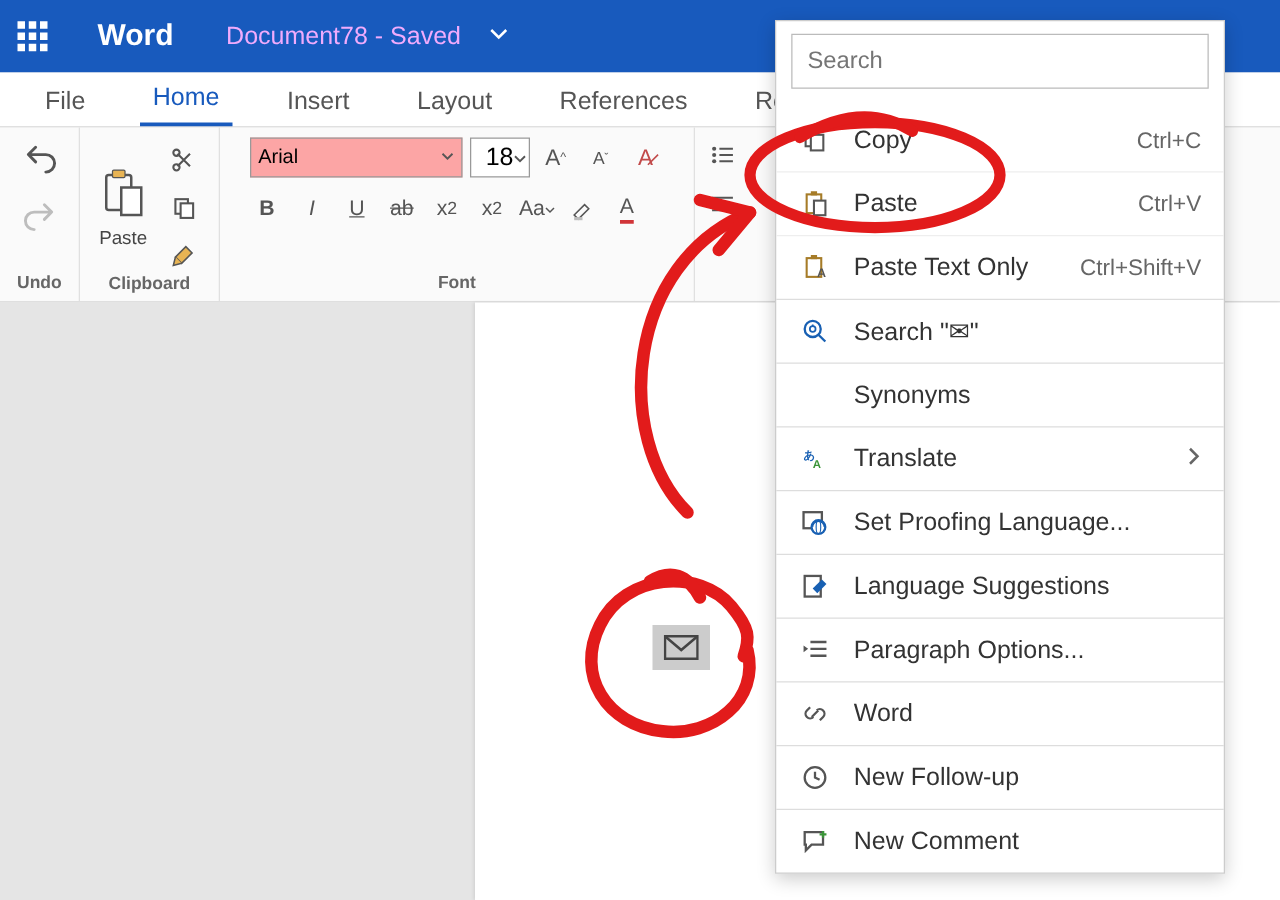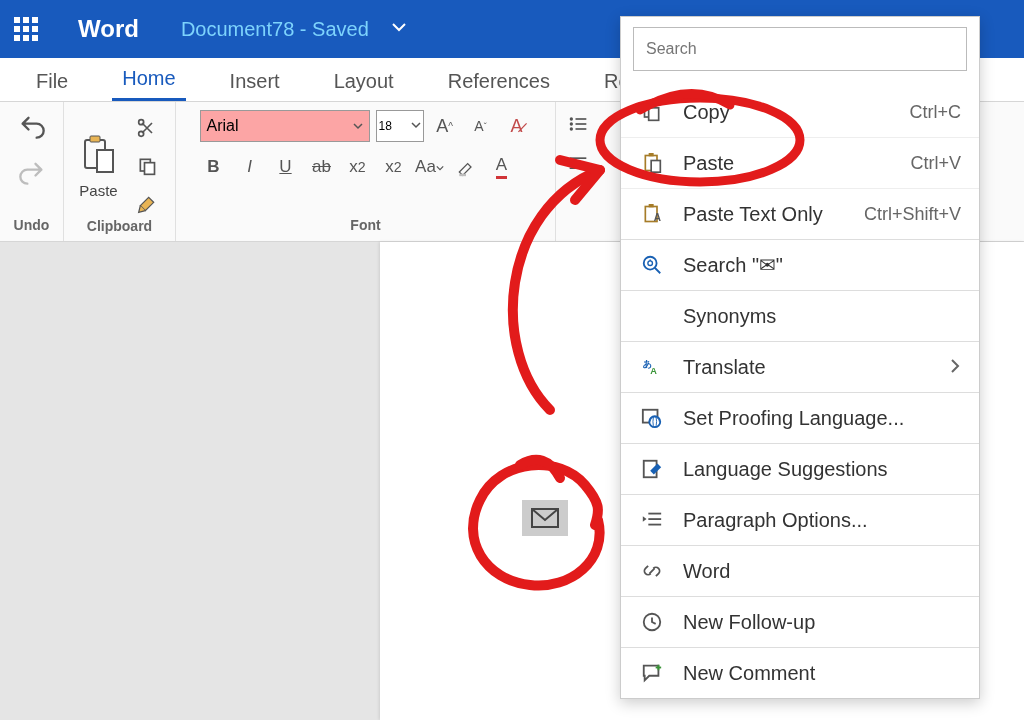--- a/index.html
+++ b/index.html
@@ -3,21 +3,21 @@
 <meta charset="utf-8">
 <style>
 * { margin: 0; padding: 0; box-sizing: border-box; font-family: 'Segoe UI', Arial, sans-serif; }
 body { background: #e5e5e5; width: 1024px; height: 720px; overflow: hidden; position: relative; }
 
 
 .title-bar { background: #185abd; height: 58px; display: flex; align-items: center; padding: 0 14px; color: #fff; }
 .waffle { display: grid; grid-template-columns: repeat(3, 6px); grid-template-rows: repeat(3, 6px); gap: 3px; margin-right: 40px; cursor: pointer; }
 .waffle span { background: #fff; width: 6px; height: 6px; }
 .app-name { font-size: 24px; font-weight: 600; margin-right: 42px; }
-.doc-name { font-size: 20px; font-weight: 400; color: #7dd3fc; }
+.doc-name { font-size: 20px; font-weight: 400; color: #f0abfc; }
 .title-chevron { margin-left: 22px; cursor: pointer; }
 
 
 .tabs-row { background: #fff; height: 44px; display: flex; align-items: flex-end; padding-left: 26px; border-bottom: 1px solid #d6d6d6; }
 .tab { font-size: 20px; color: #555; padding: 8px 10px; margin-right: 34px; cursor: pointer; }
 .tab.active { color: #185abd; font-weight: 500; border-bottom: 3px solid #185abd; }
 
 
 .ribbon { background: #fafafa; height: 140px; display: flex; align-items: stretch; border-bottom: 1px solid #d6d6d6; position: relative;}
 .ribbon-group { display: flex; flex-direction: column; align-items: center; justify-content: space-between; padding: 8px 8px 6px; border-right: 1px solid #e0e0e0; }
@@ -30,41 +30,41 @@
 
 .paste-block { display:flex; flex-direction:column; align-items:center; gap:4px; cursor:pointer; }
 .paste-block .lbl { font-size:15px; color:#444;}
 
 .clip-side { display:flex; flex-direction:column; gap:10px; margin-left:6px;}
 .clip-side .mini{ width:28px; height:28px; display:flex; align-items:center; justify-content:center; cursor:pointer; color:#555;}
 
 .font-group { min-width: 380px; }
 .font-row1 { display:flex; align-items:center; gap:6px; }
 .font-select { width: 170px; height: 32px; border:1px solid #999; font-size:16px; padding: 0 6px; background:#fca5a5; display:flex; align-items:center; justify-content:space-between;}
-.size-select { width: 48px; height: 32px; border:1px solid #999; font-size:12px; padding: 0 2px; background:#fff; display:flex; align-items:center; justify-content:space-between;}
+.size-select { width: 48px; height: 32px; border:1px solid #999; font-size:20px; padding: 0 12px; background:#fff; display:flex; align-items:center; justify-content:space-between;}
 .font-btn { width:30px; height:30px; display:flex; align-items:center; justify-content:center; cursor:pointer; color:#555; font-size:18px;}
 .font-row2 { display:flex; align-items:center; gap:8px; margin-top:12px; }
 .font-row2 .fb{ width:28px; height:26px; display:flex; align-items:center; justify-content:center; cursor:pointer; color:#555; font-size:17px;}
 .bold{font-weight:700;} .italic{font-style:italic;} .underline{text-decoration:underline;} .strike{text-decoration:line-through;}
 .sub,.sup{font-size:14px;}
 .underline-red{ border-bottom:3px solid #d13438; padding-bottom:1px; }
 
 .para-group-body{ display:flex; gap:6px; }
 .para-btn{ width:28px; height:28px; display:flex; align-items:center; justify-content:center; cursor:pointer; color:#555;}
 
 
 .doc-area { position:absolute; top:242px; left:0; right:0; bottom:0; background:#e5e5e5; display:flex; }
 .doc-left { width: 380px; background:#e5e5e5; }
 .page { background:#fff; flex:1; box-shadow: -1px 0 3px rgba(0,0,0,.1); position:relative; }
 .mail-badge { position:absolute; top:258px; left:142px; width:46px; height:36px; background:#ccc; display:flex; align-items:center; justify-content:center; color:#444;}
 
 
 .ctx-menu { position:absolute; top:16px; left:620px; width:360px; background:#fff; border:1px solid #ccc; box-shadow: 0 4px 14px rgba(0,0,0,.2); display:flex; flex-direction:column; z-index:10;}
 .ctx-search { margin:10px 12px; }
-.ctx-search input { width:100%; height:44px; border:1px solid #bbb; font-size:16px; padding:0 12px; color:#555; }
+.ctx-search input { width:100%; height:44px; border:1px solid #bbb; font-size:19px; padding:0 12px; color:#555; }
 .ctx-list { display:flex; flex-direction:column; margin-top:6px; }
 .ctx-item { display:flex; align-items:center; padding: 12px 18px; font-size:20px; color:#333; cursor:pointer; border-top:1px solid #eee; }
 .ctx-item:first-child{border-top:none;}
 .ctx-icon { width:26px; height:26px; margin-right:18px; display:flex; align-items:center; justify-content:center; color:#1860b3; flex-shrink:0;}
 .ctx-label { flex:1; }
 .ctx-shortcut { color:#666; font-size:18px; }
 .ctx-chevron { color:#666; }
 .ctx-sep { border-top:1px solid #ddd; }
 
 

